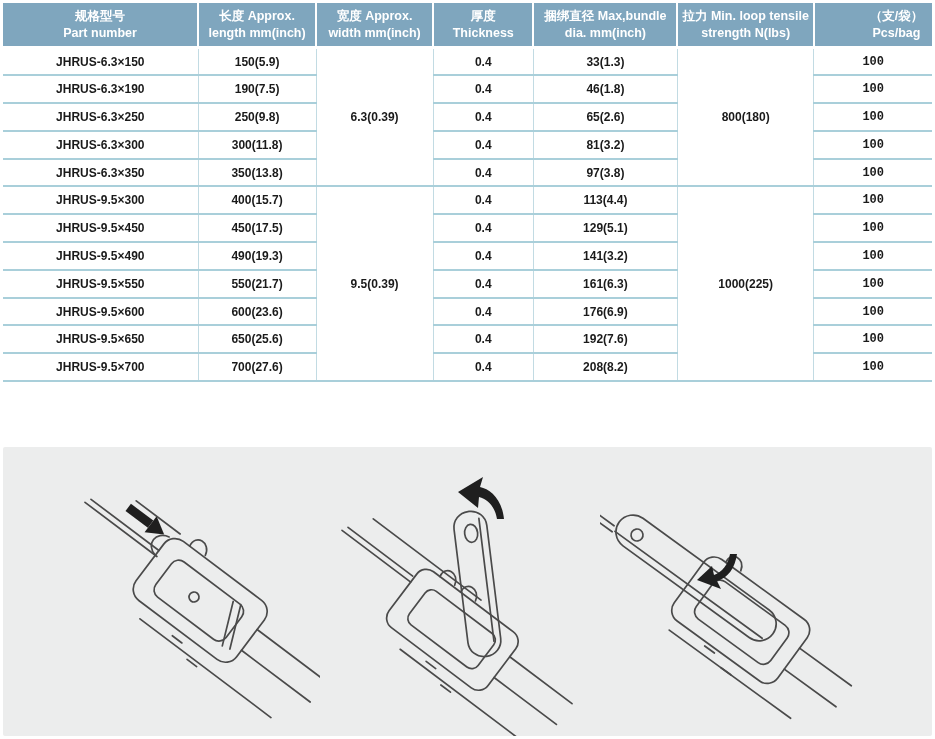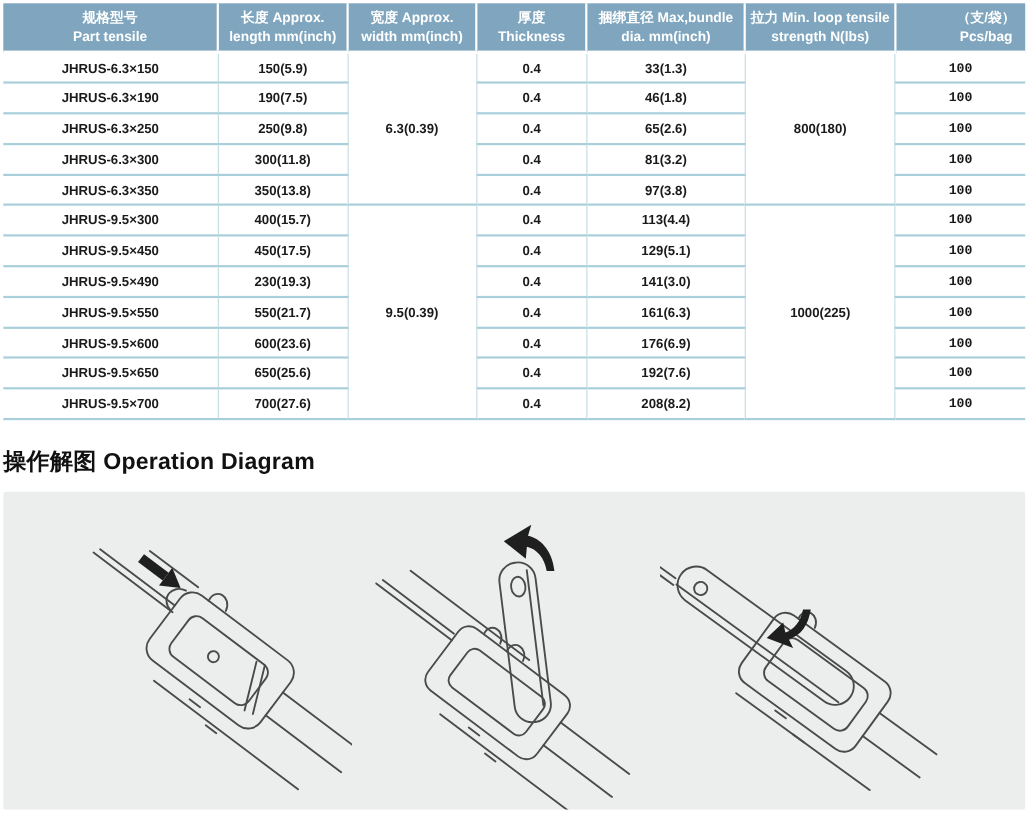--- a/index.html
+++ b/index.html
@@ -67,21 +67,21 @@
         <col class="c-wid">
         <col class="c-thk">
       <col class="c-dia">
         <col class="c-ten">
         <col class="c-pcs">
     </colgroup>
     <thead>
       <tr>
         <th>
           <span>规格型号</span>
-          <span>Part tensile</span>
+          <span>Part number</span>
         </th>
         <th>
           <span>长度 Approx.</span>
           <span>length mm(inch)</span>
         </th>
         <th>
           <span>宽度 Approx.</span>
           <span>width mm(inch)</span>
         </th>
         <th>
@@ -151,23 +151,23 @@
         </tr>
         <tr>
           <td>JHRUS-9.5×450</td>
           <td>450(17.5)</td>
           <td>0.4</td>
           <td>129(5.1)</td>
           <td>100</td>
         </tr>
         <tr>
           <td>JHRUS-9.5×490</td>
-          <td>230(19.3)</td>
-          <td>0.4</td>
-          <td>141(3.0)</td>
+          <td>490(19.3)</td>
+          <td>0.4</td>
+          <td>141(3.2)</td>
           <td>100</td>
         </tr>
         <tr>
           <td>JHRUS-9.5×550</td>
           <td>550(21.7)</td>
           <td>0.4</td>
           <td>161(6.3)</td>
           <td>100</td>
         </tr>
         <tr>
@@ -187,21 +187,20 @@
         <tr>
           <td>JHRUS-9.5×700</td>
           <td>700(27.6)</td>
           <td>0.4</td>
           <td>208(8.2)</td>
           <td>100</td>
         </tr>
       </tbody>
   </table>
 
-  <div class="section-title">操作解图 Operation Diagram</div>
 
   <div class="diagram-panel">
 
     <svg class="step1" viewBox="0 0 310 289">
       <g transform="translate(139 76) rotate(37)" class="arr">
         <rect x="-26" y="-4.5" width="28" height="9"></rect>
         <polygon points="2,-10 2,10 19,0"></polygon>
       </g>
       <g class="art" transform="translate(190 152) rotate(37)">
         <path d="M-150 -8 H-60"></path>

